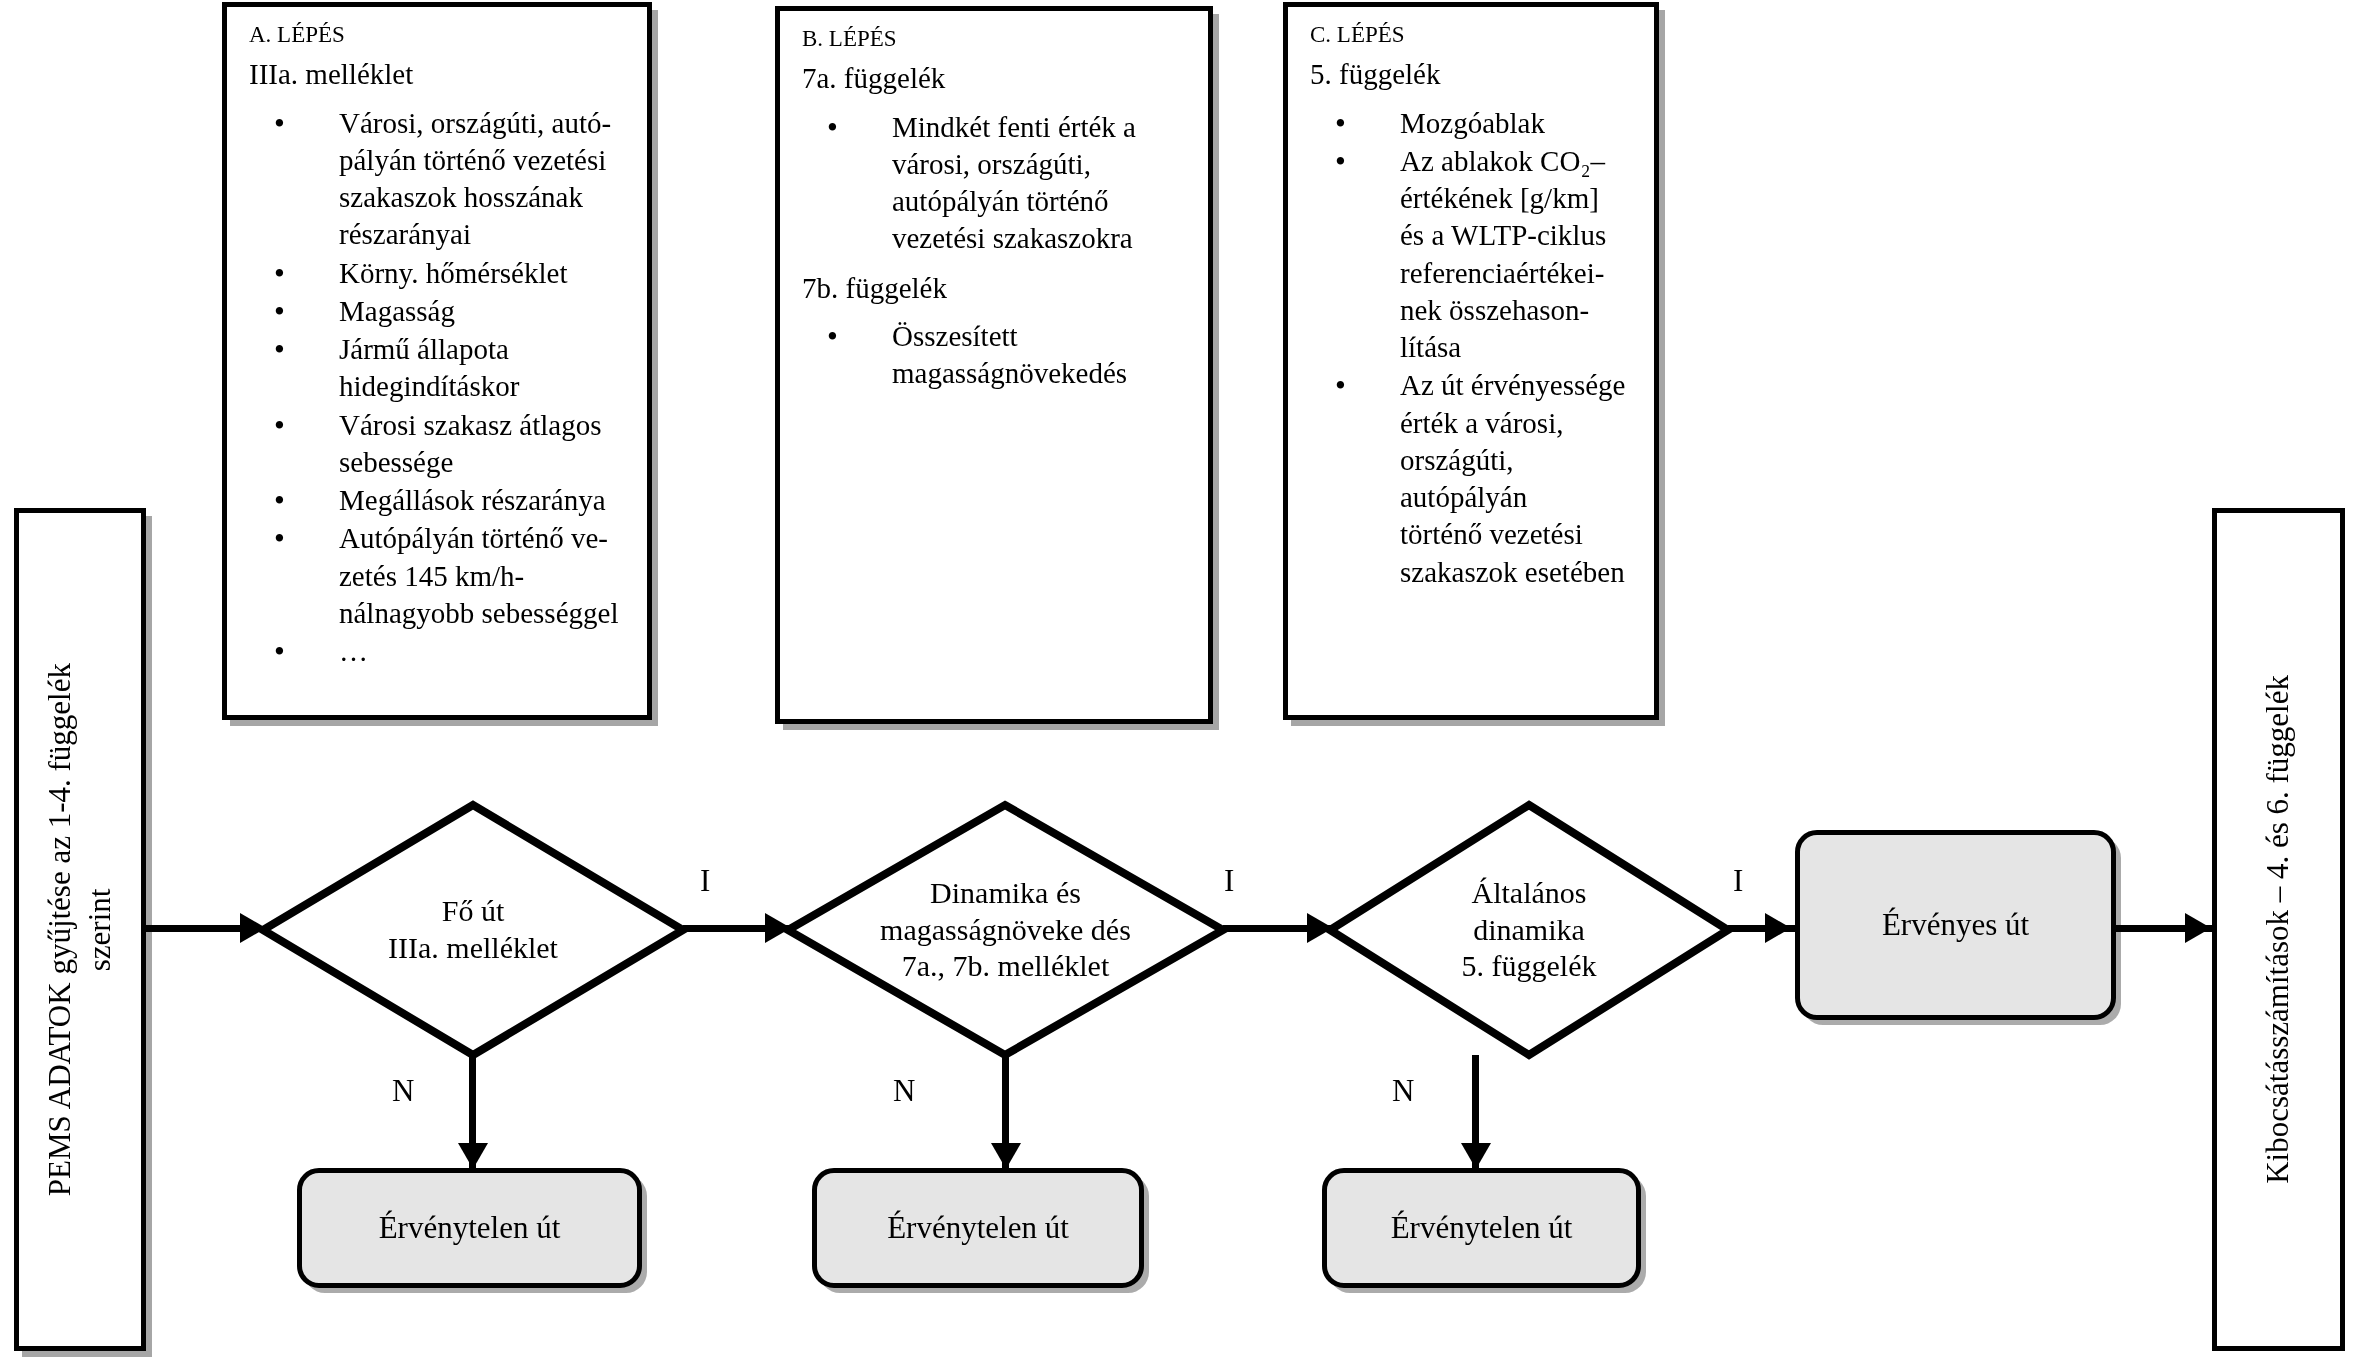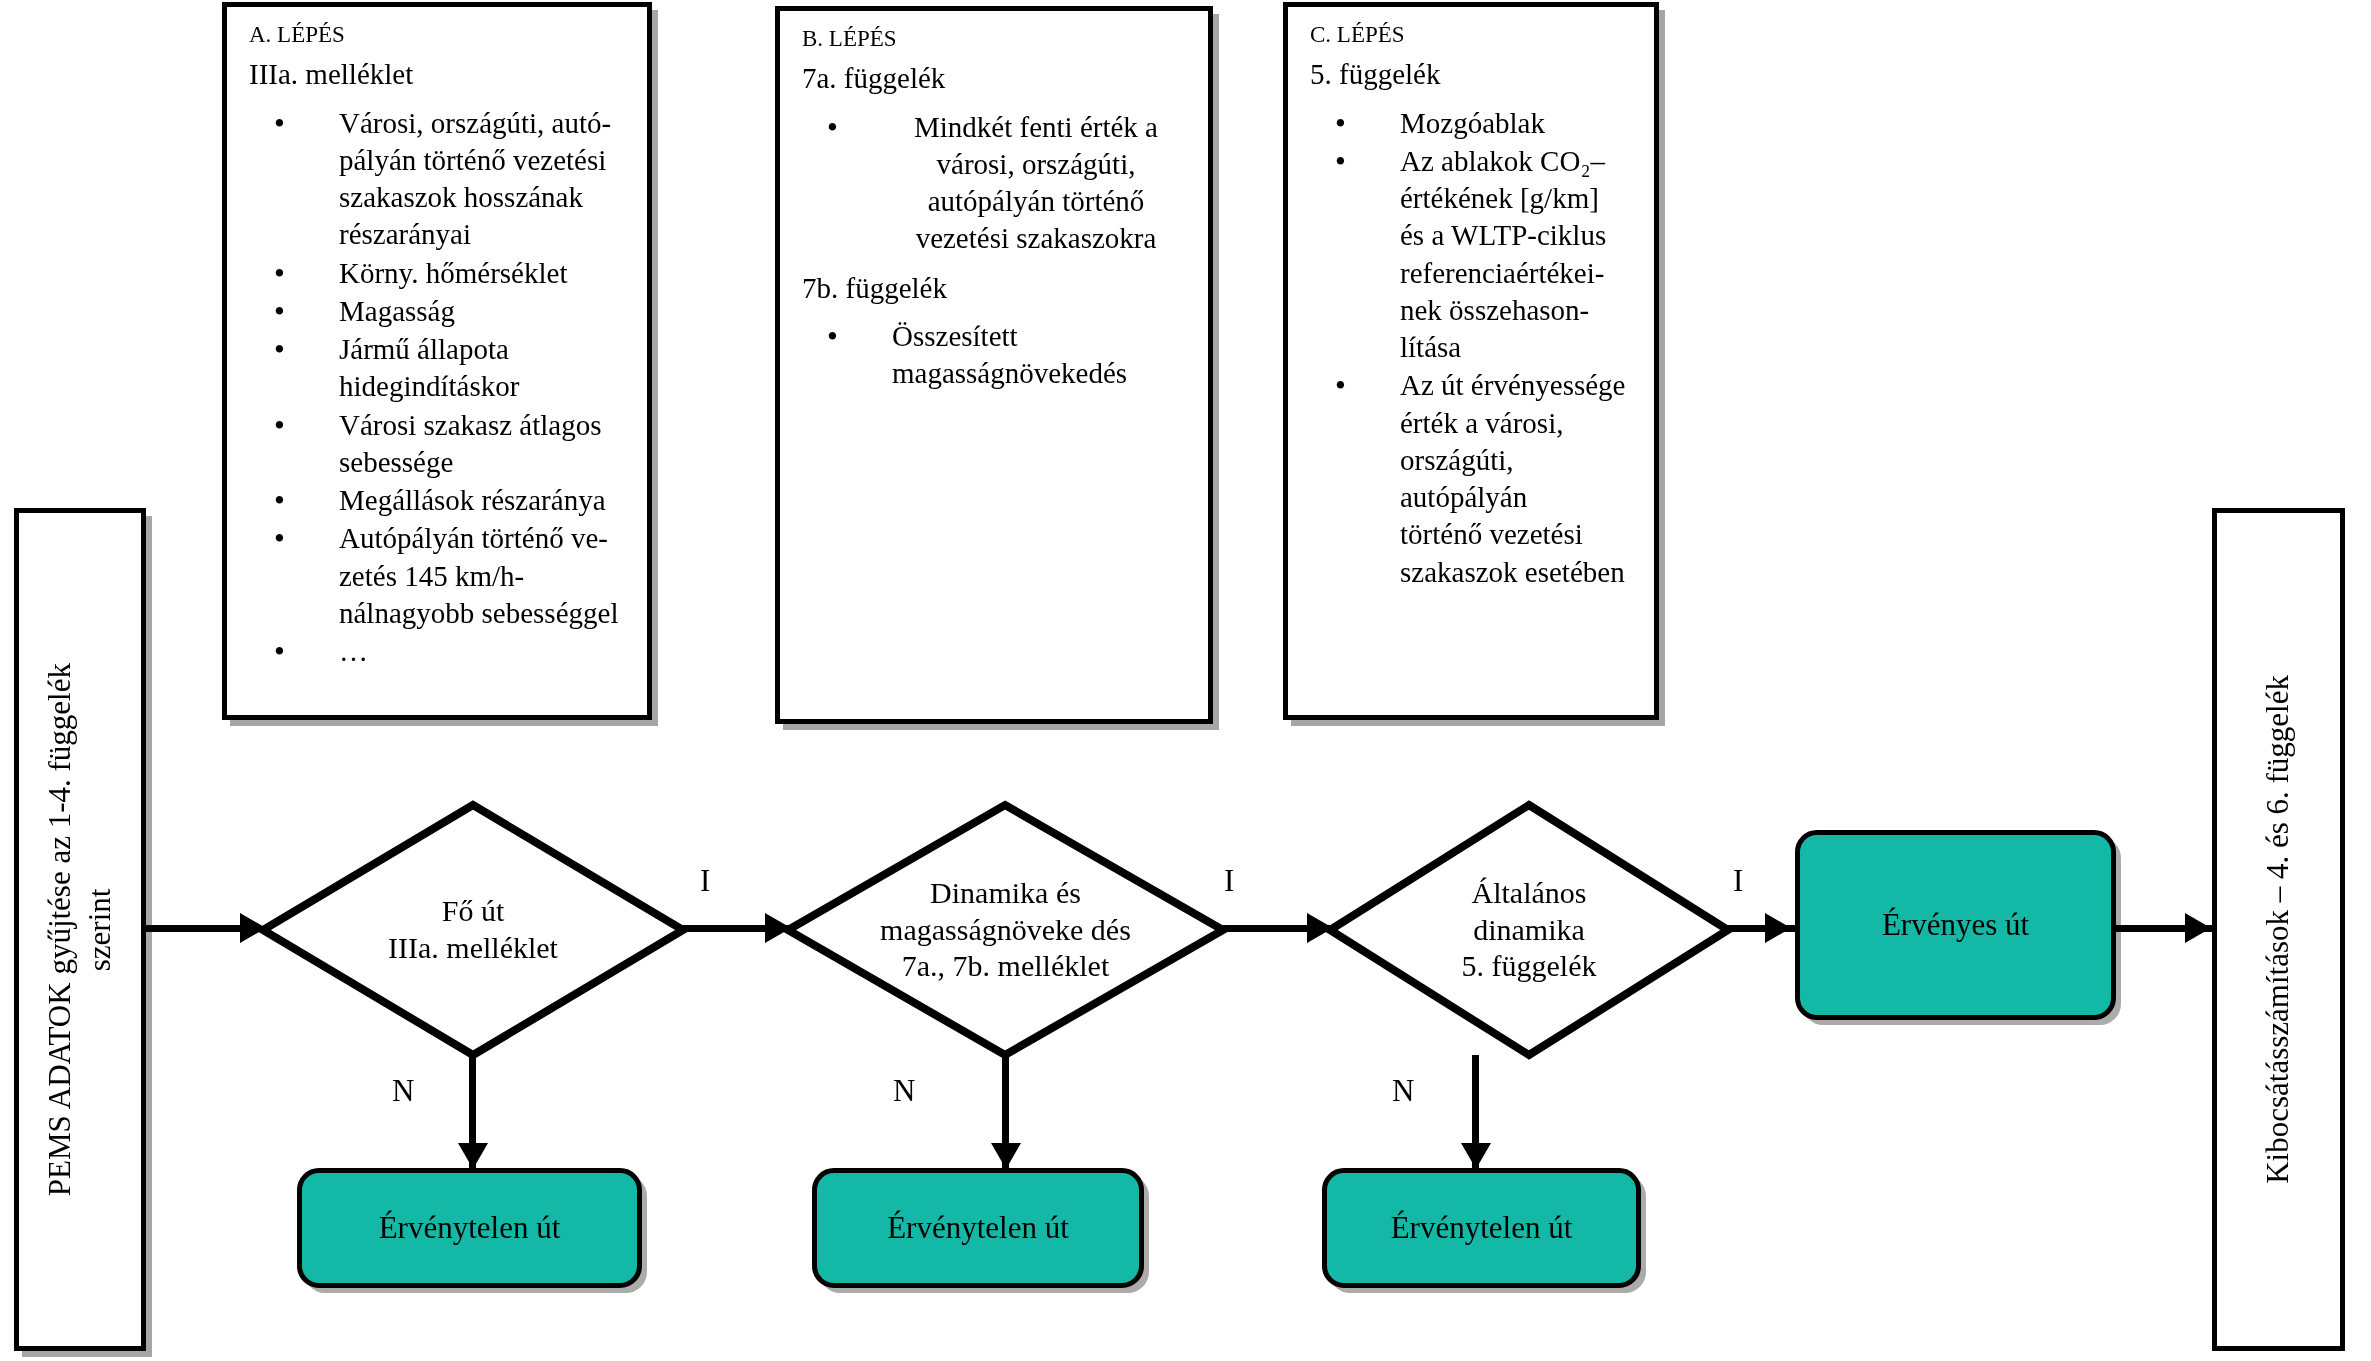--- a/index.html
+++ b/index.html
@@ -94,21 +94,21 @@
     justify-content: center;
     font-size: 30px;
     line-height: 1.22;
     text-align: center;
     white-space: nowrap;
     pointer-events: none;
   }
 
   
   .round-box {
-    background: #14b8a6;
+    background: #e5e5e5;
     border: 5px solid #000000;
     border-radius: 22px;
     box-shadow: 6px 6px 0 -1px rgba(150,150,150,0.8);
     box-sizing: border-box;
     display: flex;
     align-items: center;
     justify-content: center;
     font-size: 31px;
     white-space: nowrap;
   }
@@ -164,21 +164,21 @@
 zetés 145 km/h-
 nálnagyobb sebességgel</li>
       <li style="white-space:pre-line;">…</li>
     </ul>
   </div>
 
   <div class="abs step-box" style="left:775px; top:6px; width:438px; height:718px;">
     <div class="step-title">B. LÉPÉS</div>
     <div class="step-sub">7a. függelék</div>
     <ul class="step-list">
-      <li style="white-space:pre-line;text-align:center;">Mindkét fenti érték a
+      <li style="white-space:pre-line;">Mindkét fenti érték a
 városi, országúti,
 autópályán történő
 vezetési szakaszokra</li>
     </ul>
     <div class="step-sub" style="margin-top:4px;">7b. függelék</div>
     <ul class="step-list">
       <li style="white-space:pre-line;">Összesített
 magasságnövekedés</li>
     </ul>
   </div>

